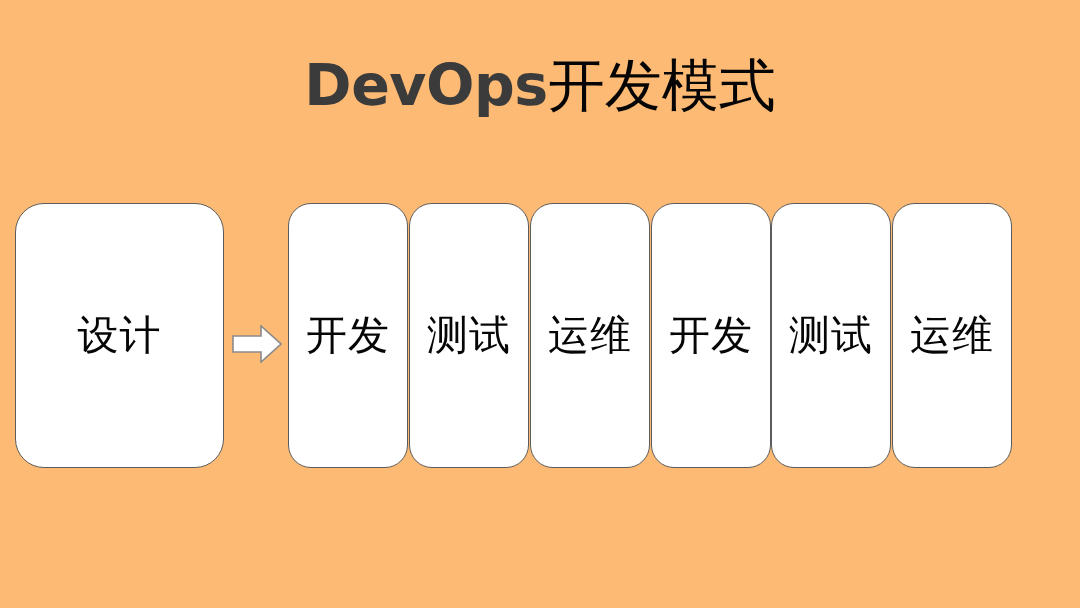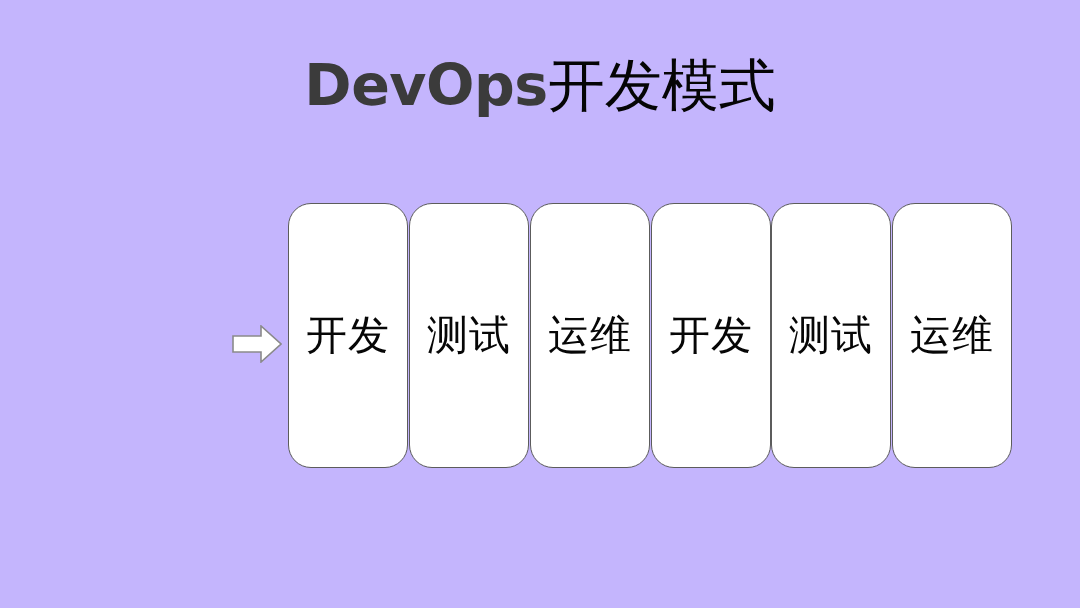--- a/index.html
+++ b/index.html
@@ -11,21 +11,21 @@
     height: 608px;
     background: #ffffff;
     font-family: "Liberation Sans", "DejaVu Sans", sans-serif;
     overflow: hidden;
   }
 
   #canvas {
     position: relative;
     width: 1080px;
     height: 608px;
-    background: #c4b5fd;
+    background: #fdba74;
   }
 
   
   #title {
     position: absolute;
     left: 0;
     top: 56px;
     width: 1080px;
     text-align: center;
     white-space: nowrap;
@@ -108,20 +108,23 @@
 <body>
 
 <div id="canvas">
 
   <div id="title">
     <span class="t-latin">DevOps</span><span class="t-cjk">开发模式</span>
   </div>
 
   <div id="flow">
 
+    <div class="node" id="node-design">
+      <span class="node-label">设计</span>
+    </div>
 
     <div id="arrow-design-to-stages">
       <svg viewBox="0 0 50 38" xmlns="http://www.w3.org/2000/svg">
         <polygon points="1,11 29,11 29,1 49,19 29,37 29,27 1,27" fill="#ffffff" stroke="#8a8a8a" stroke-width="1.6" stroke-linejoin="miter"></polygon>
       </svg>
     </div>
 
     <div class="node stage-node" style="left:288px">
       <span class="node-label">开发</span>
     </div>

